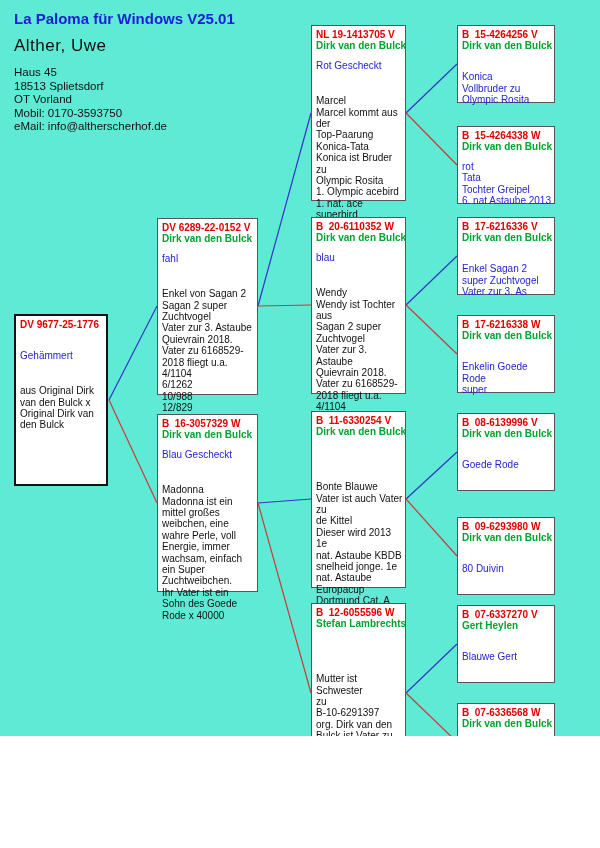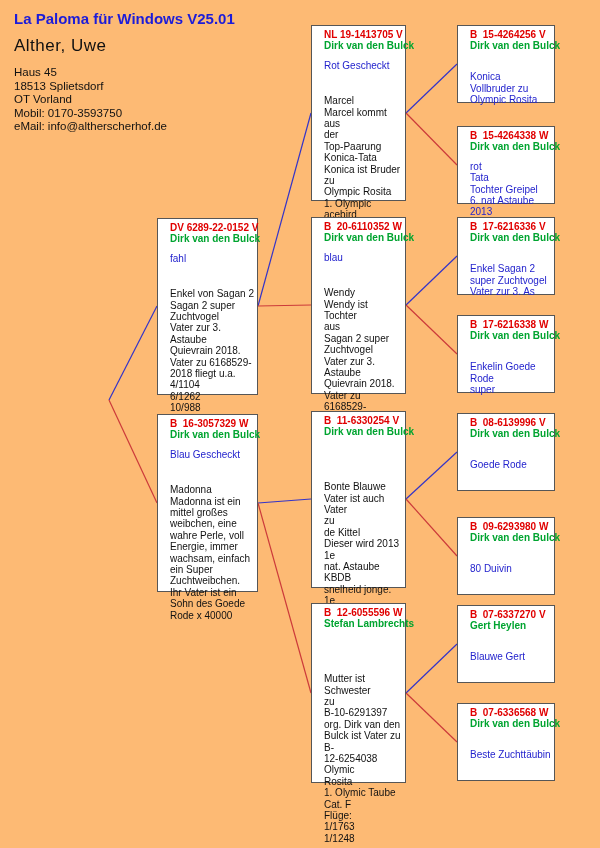--- a/index.html
+++ b/index.html
@@ -1,27 +1,27 @@
 <!DOCTYPE html>
 <html style="--title-blue: #1c1cd9; --ring-red: #e00000; --breeder-green: #00a430; --note-blue: #2323cd; --sire-line-blue: #3434c8; --dam-line-red: #cc3a3a;"><head>
 <meta charset="utf-8">
 <style>
   html,body { margin:0; padding:0; background:#ffffff; }
   .page {
-    position:relative; width:600px; height:848px; background:#fdba74;
+    position:relative; width:600px; height:736px; background:#5eead4;
     font-family:"Liberation Sans","DejaVu Sans",sans-serif; overflow:hidden;
   }
   .hdr { position:absolute; left:14px; top:10px; }
   .app-title { font-size:15px; font-weight:bold; color:var(--title-blue,#1c1cd9); }
   .owner { font-size:17px; color:#111; margin-top:9px; letter-spacing:0.5px; }
   .addr { font-size:11.5px; line-height:13.6px; color:#111; white-space:pre-line; margin-top:10px; }
 
   .pbox {
     position:absolute; border:1px solid #565656; background:#fff;
-    padding:3px 2px 0 12px; font-size:10px; line-height:11.4px;
+    padding:3px 2px 0 4px; font-size:10px; line-height:11.4px;
     box-sizing:border-box; color:#111;
   }
   .pbox.subject { border:2px solid #141414; }
   .ring    { font-weight:bold; color:var(--ring-red,#e00000); white-space:pre; }
   .breeder { color:var(--breeder-green,#00a430); min-height:11.4px; white-space:pre;font-weight:bold; }
   .note    { color:var(--note-blue,#2323cd); min-height:11.4px; white-space:pre-line;margin-top:8px; }
   .btext   { color:#111; white-space:pre-line;margin-top:24px; }
 
   svg.wires { position:absolute; left:0; top:0; pointer-events:none; }
   .wire-sire { stroke:var(--sire-line-blue,#3434c8); stroke-width:1.2; }
@@ -52,20 +52,29 @@
     <line class="wire-sire" x1="406" y1="113" x2="457" y2="64"></line>
     <line class="wire-dam" x1="406" y1="113" x2="457" y2="165"></line>
     <line class="wire-sire" x1="406" y1="305" x2="457" y2="256"></line>
     <line class="wire-dam" x1="406" y1="305" x2="457" y2="354"></line>
     <line class="wire-sire" x1="406" y1="499" x2="457" y2="452"></line>
     <line class="wire-dam" x1="406" y1="499" x2="457" y2="556"></line>
     <line class="wire-sire" x1="406" y1="693" x2="457" y2="644"></line>
     <line class="wire-dam" x1="406" y1="693" x2="457" y2="742"></line>
   </svg>
 
+  <div class="pbox subject" style="left:14px;top:314px;width:94px;height:172px">
+    <div class="ring">DV 9677-25-1776</div>
+    <div class="breeder"></div>
+    <div class="note">Gehämmert</div>
+    <div class="btext">aus Original Dirk
+van den Bulck x
+Original Dirk van
+den Bulck</div>
+  </div>
 
   <div class="pbox" style="left:157px;top:218px;width:101px;height:177px">
     <div class="ring">DV 6289-22-0152 V</div>
     <div class="breeder">Dirk van den Bulck</div>
     <div class="note">fahl</div>
     <div class="btext">Enkel von Sagan 2
 Sagan 2 super
 Zuchtvogel
 Vater zur 3. Astaube
 Quievrain 2018.

